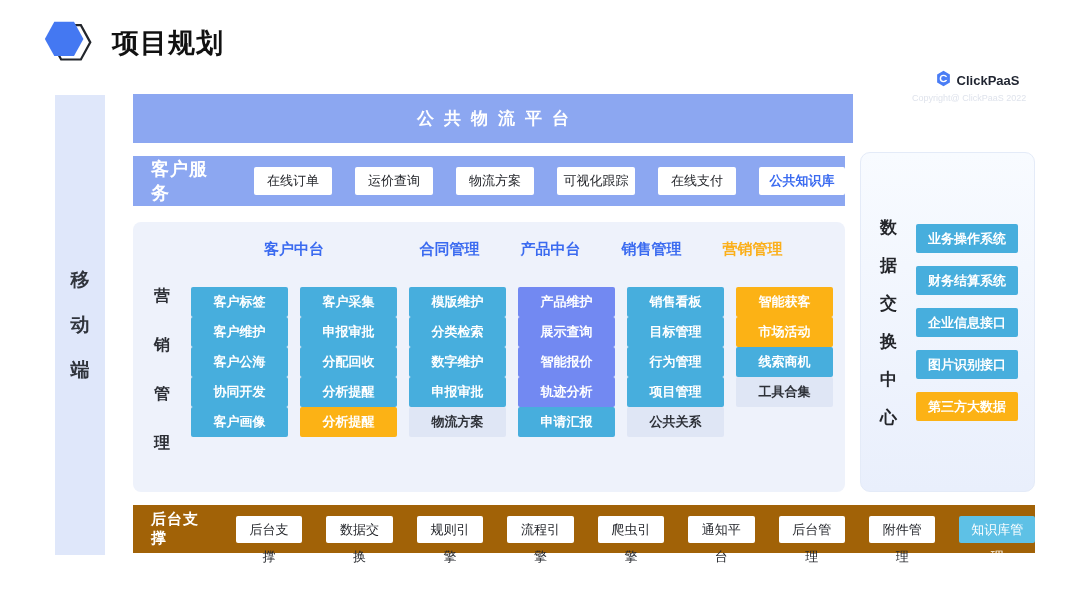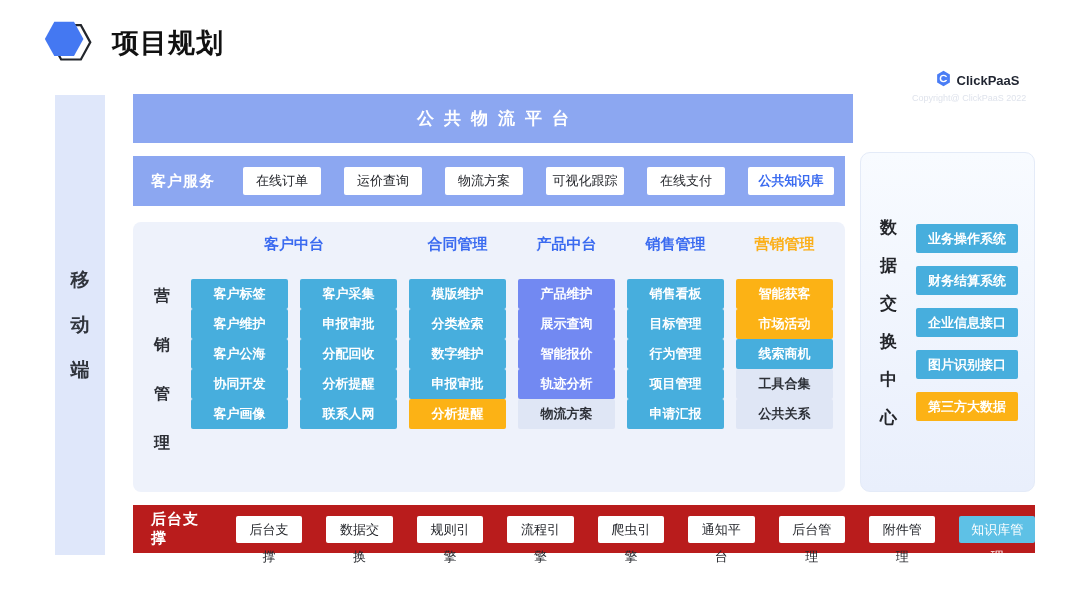--- a/index.html
+++ b/index.html
@@ -30,47 +30,47 @@
   .v-white-accent{background:#fff;color:#3b6bf0;font-weight:bold;width:86px;}
   .v-cyan{background:#47aedd;color:#fff;font-weight:bold;}
   .v-periwinkle{background:#7289f2;color:#fff;font-weight:bold;}
   .v-orange{background:#fcb215;color:#fff;font-weight:bold;}
   .v-light{background:#dfe6f5;color:#2e3138;font-weight:bold;}
   .v-cyan-light{background:#5ec1e6;color:#fff;padding:0 10px;}
 
   
   .cs-bar{position:absolute;left:133px;top:156px;width:712px;height:50px;background:#8ca7f1;
           display:flex;align-items:center;padding-left:18px;box-sizing:border-box;gap:22px;}
-  .cs-label{font-size:15px;font-weight:bold;color:#fff;letter-spacing:1px;margin-right:6px;}
+  .cs-label{font-size:18px;font-weight:bold;color:#fff;letter-spacing:1px;margin-right:6px;}
 
   
   .matrix-panel{position:absolute;left:133px;top:222px;width:712px;height:270px;background:#eef2fb;
                 border-radius:8px;display:flex;box-sizing:border-box;}
   .matrix-side{width:58px;display:flex;flex-direction:column;align-items:center;justify-content:center;
                gap:28px;font-size:16px;font-weight:bold;color:#2c2f35;padding-top:26px;box-sizing:border-box;}
   .matrix-content{flex:1;padding-top:13px;}
-  .matrix-headers{display:flex;gap:12px;height:28px;align-items:flex-start;margin-bottom:16px;}
+  .matrix-headers{display:flex;gap:4px;height:28px;align-items:center;margin-bottom:24px;}
   .mheader{text-align:center;font-size:15px;font-weight:bold;}
   .h-blue{color:#3b6bf0;}
   .h-orange{color:#fbaf19;}
   .matrix-grid{display:flex;flex-direction:column;}
   .mrow{display:flex;gap:12px;}
   .mcell{width:97px;height:30px;line-height:30px;}
 
   
   .right-panel{position:absolute;left:860px;top:152px;width:175px;height:340px;
                background:linear-gradient(180deg,#f8fbff 0%,#e9effc 100%);
                border:1px solid #e4ebf8;border-radius:10px;box-sizing:border-box;display:flex;}
   .rp-side{width:55px;display:flex;flex-direction:column;align-items:center;justify-content:center;
            gap:15px;font-size:17px;font-weight:bold;color:#24262b;}
   .rp-items{flex:1;display:flex;flex-direction:column;justify-content:center;gap:13px;}
   .rp-chip{width:102px;height:29px;line-height:29px;}
 
   
-  .backend-bar{position:absolute;left:133px;top:505px;width:902px;height:48px;background:#b91c1c;
+  .backend-bar{position:absolute;left:133px;top:505px;width:902px;height:48px;background:#a16207;
                display:flex;align-items:center;padding-left:18px;box-sizing:border-box;gap:24px;}
   .backend-label{font-size:15px;font-weight:bold;color:#fff;letter-spacing:1px;margin-right:2px;}
   .backend-bar .chip{height:27px;line-height:27px;}
   .backend-bar .v-white{width:auto;min-width:62px;padding:0 11px;}
 </style>
 </head>
 <body>
 
 <div class="stage">
 
@@ -161,21 +161,20 @@
           <div class="mrow">
             <div class="chip v-cyan mcell">协同开发</div>
             <div class="chip v-cyan mcell">分析提醒</div>
             <div class="chip v-cyan mcell">申报审批</div>
             <div class="chip v-periwinkle mcell">轨迹分析</div>
             <div class="chip v-cyan mcell">项目管理</div>
             <div class="chip v-light mcell">工具合集</div>
           </div>
           <div class="mrow">
             <div class="chip v-cyan mcell">客户画像</div>
-            <div class="chip v-cyan mcell">联系人网</div>
             <div class="chip v-orange mcell">分析提醒</div>
             <div class="chip v-light mcell">物流方案</div>
             <div class="chip v-cyan mcell">申请汇报</div>
             <div class="chip v-light mcell">公共关系</div>
           </div>
         </div>
     </div>
   </div>
 
   <div class="right-panel">

